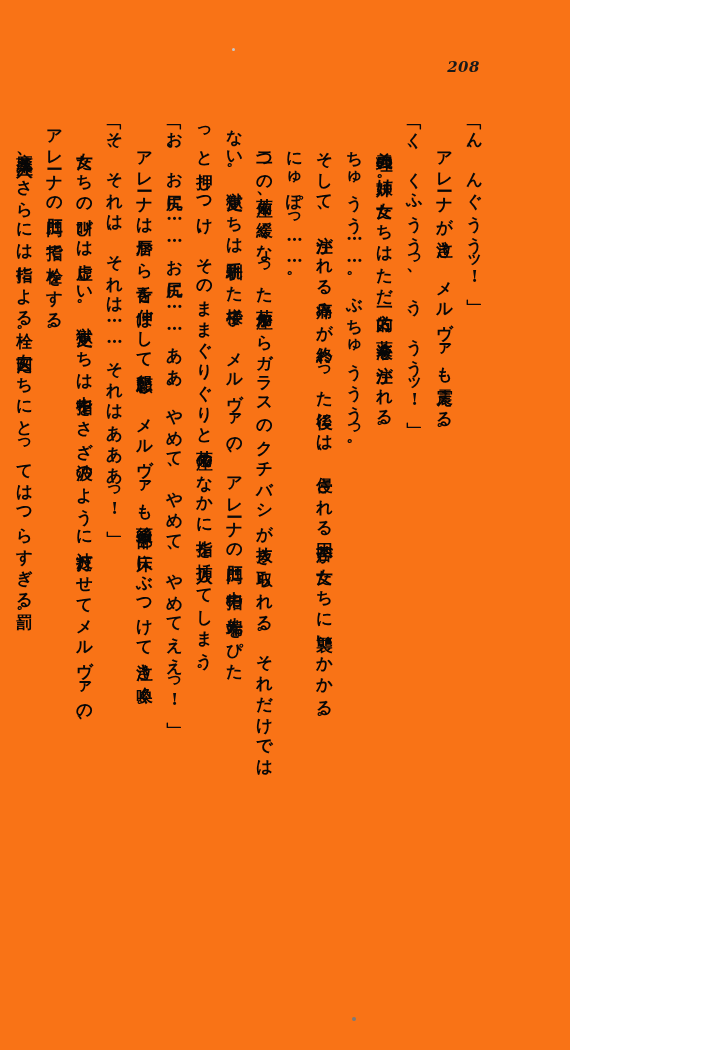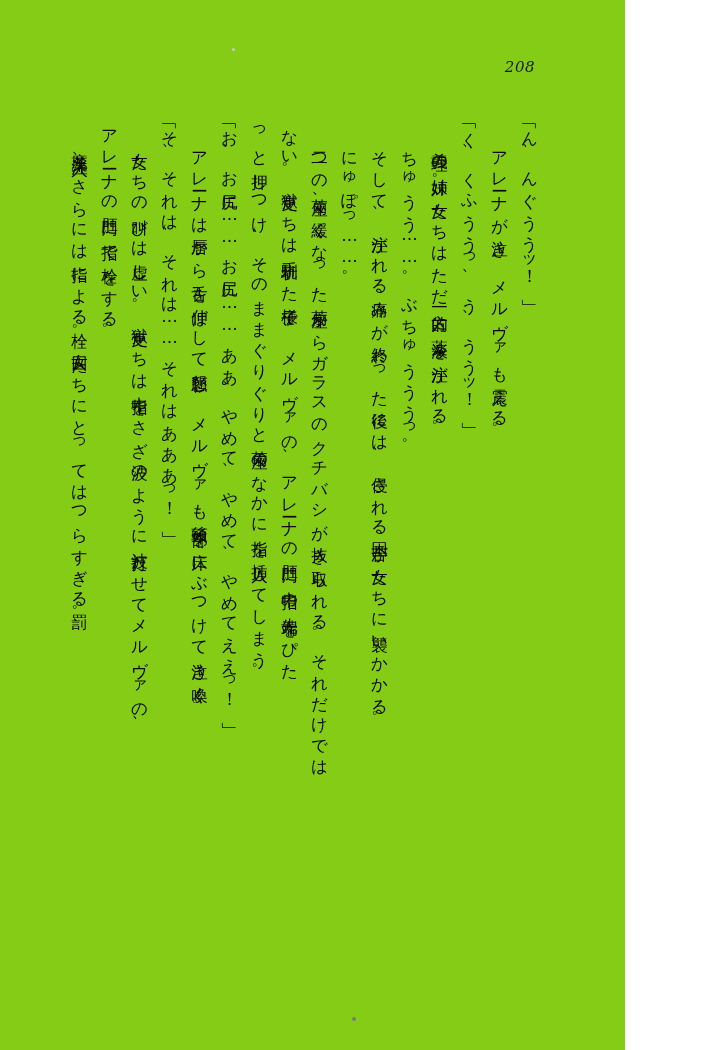--- a/index.html
+++ b/index.html
@@ -12,23 +12,24 @@
     height: 1050px;
     position: relative;
     font-family: "DejaVu Serif", "Liberation Serif", serif;
     color: #000000;
     overflow: hidden;
   }
 
   .page {
     position: absolute;
     top: 0; left: 0;
-    width: 625px;
+    width: 570px;
     height: 1050px;
-    background: #84cc16;
+    background: #f97316;
+    font-weight: bold;
   }
 
   .page-number {
     position: absolute;
     top: 58px;
     right: 90px;
     font-family: "DejaVu Serif", "Liberation Serif", serif;
     font-style: italic;
     font-size: 15px;
     letter-spacing: 0.5px;

